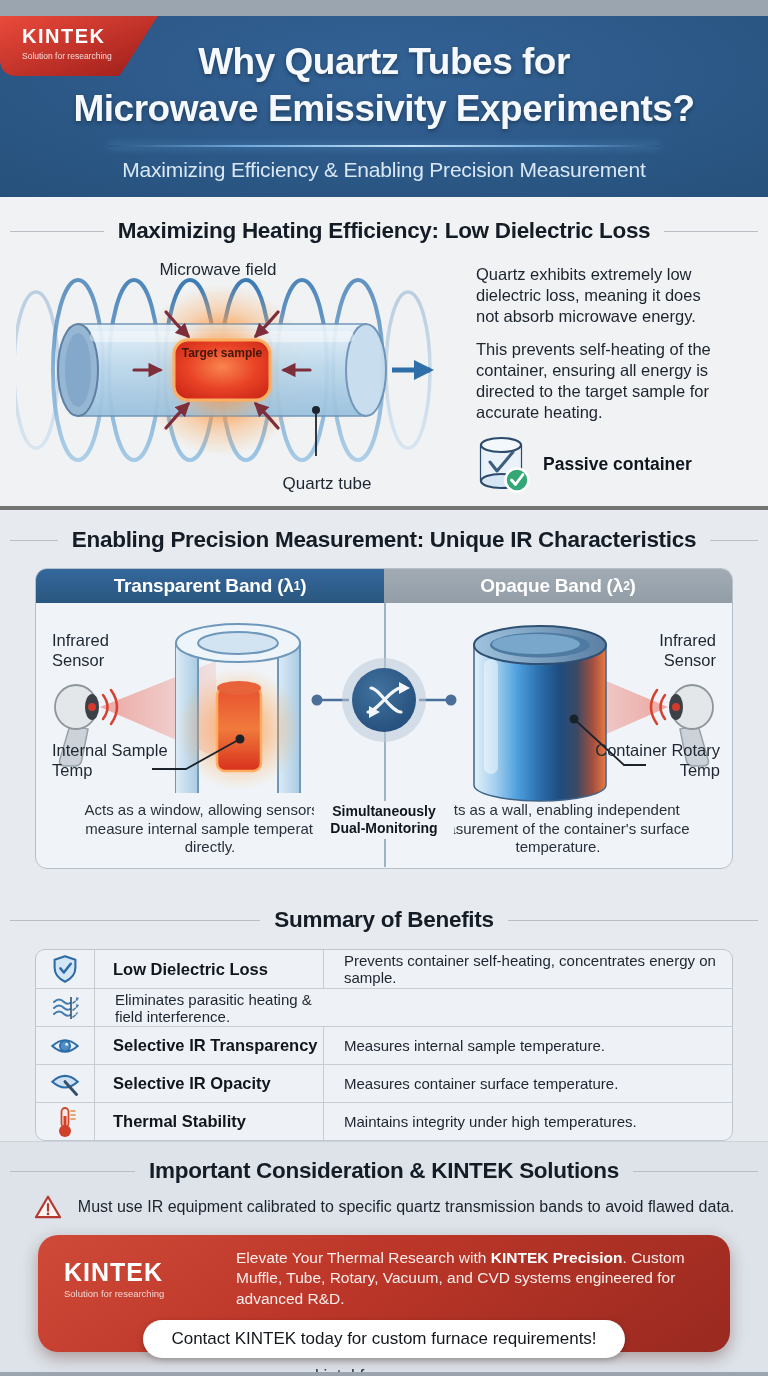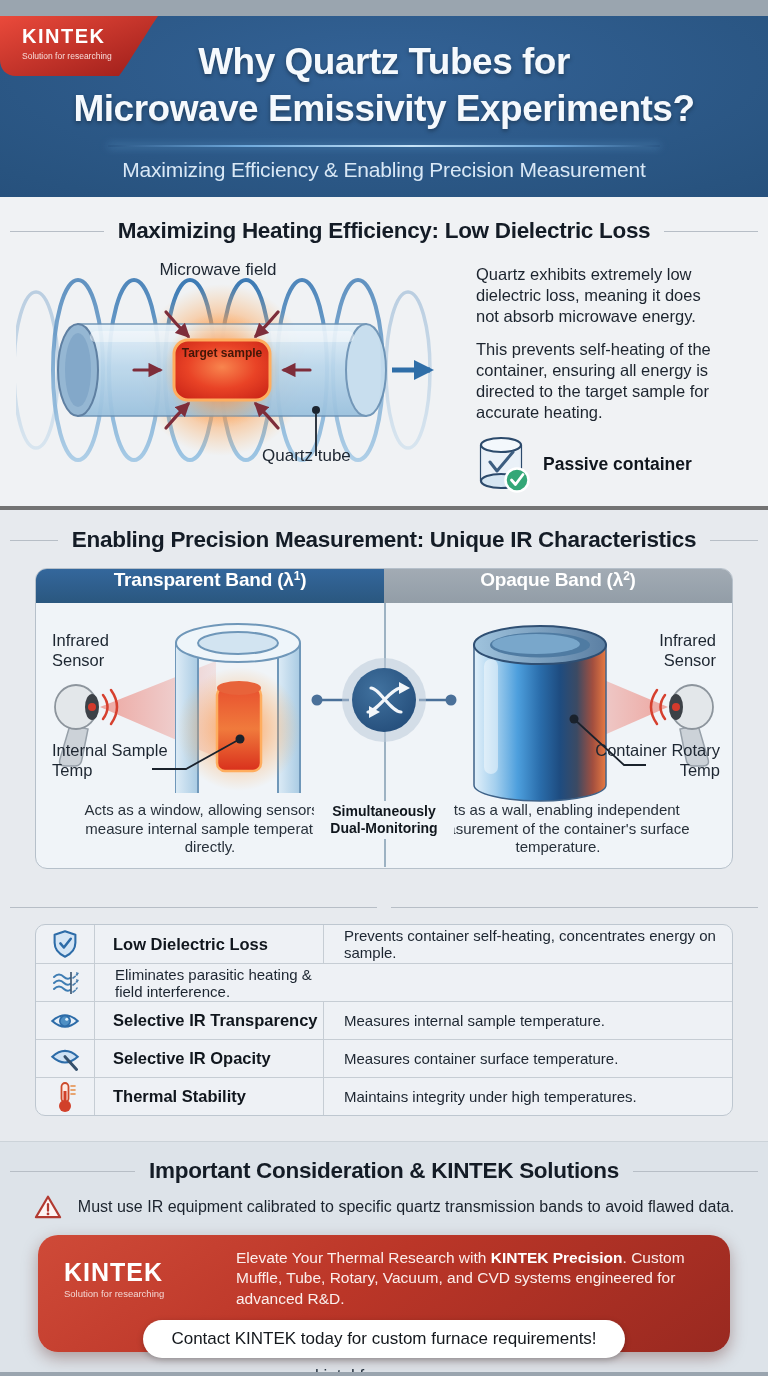--- a/index.html
+++ b/index.html
@@ -43,39 +43,39 @@
     white-space:nowrap;
   }
 
   
   .s1{ height:309px; background:#f0f2f4; padding-top:21px; }
   .s1-body{ display:flex; margin-top:14px; }
   .diagram1{ position:relative; width:438px; height:224px; margin-left:16px; flex:none; }
   .diagram1 svg{ position:absolute; inset:0; }
   .lab{ position:absolute; color:#1d2631; font-size:17px; line-height:1.18; }
   .lab-mwfield{ left:72px; top:2px; width:260px; text-align:center; }
-  .lab-qtube{ left:246px; top:188px; width:130px; }
+  .lab-qtube{ left:246px; top:216px; width:130px; text-align:center; }
   .lab-target{
     left:156px; top:88px; width:100px; text-align:center; font-weight:600;
     font-size:12px; color:#431708;
   }
   .s1-text{ width:284px; padding:6px 20px 0 22px; color:#1c242e; font-size:16.5px; line-height:1.26; }
   .s1-text p{ margin-bottom:13px; }
   .passive-row{ display:flex; align-items:center; gap:13px; margin-top:4px; }
   .passive-row .plabel{ font-weight:bold; font-size:17.5px; color:#10161d; }
 
   
   .s2{ height:385px; background:#e7eaee; border-top:4px solid #737373; padding-top:17px; }
   .card{
     margin:15px 35px 0; height:301px; background:#f0f4f8;
     border:1.5px solid #b6c0ca; border-radius:12px; overflow:hidden; position:relative;
   }
   .card-head{ display:flex; height:34px; }
   .card-head .half{
-    flex:1; display:flex; align-items:flex-start; justify-content:center;
+    flex:1; display:flex; align-items:center; justify-content:center;
     color:#fff; font-weight:bold; font-size:19px; letter-spacing:-0.2px;
   }
   .half.blue{ background:linear-gradient(180deg,#34679c,#2a577f); }
   .half.gray{ background:linear-gradient(180deg,#a2abb4,#929da7); }
   .card-head sub{ font-size:12px; }
   .card-body{ position:relative; height:264px; display:flex; }
   .panel{ position:relative; flex:1; }
   .panel svg{ position:absolute; left:0; top:4px; }
   .plab{ position:absolute; font-size:16.5px; color:#1d2631; line-height:1.2; }
   .plab-ir-l{ left:16px; top:28px; width:80px; }
@@ -410,20 +410,21 @@
           </svg>
           <div class="dual-label">Simultaneously Dual-Monitoring</div>
         </div>
       </div>
     </div>
   </section>
 
   <section class="s3">
     <div class="sec-title">
       <span class="ln"></span>
+      <span class="tt">Summary of Benefits</span>
       <span class="ln"></span>
     </div>
 
     <div class="btable">
 
       <div class="brow">
         <div class="bcell bicon">
           <svg width="30" height="30" viewBox="0 0 24 26">
             <path d="M12,2 L21,5 V12 Q21,20 12,24 Q3,20 3,12 V5 Z" fill="#d4e5f5" stroke="#2d6ca8" stroke-width="1.8" stroke-linejoin="round"></path>
             <polyline points="8,12.5 11,16 17,8.5" fill="none" stroke="#2d6ca8" stroke-width="2.2" stroke-linecap="round" stroke-linejoin="round"></polyline>

